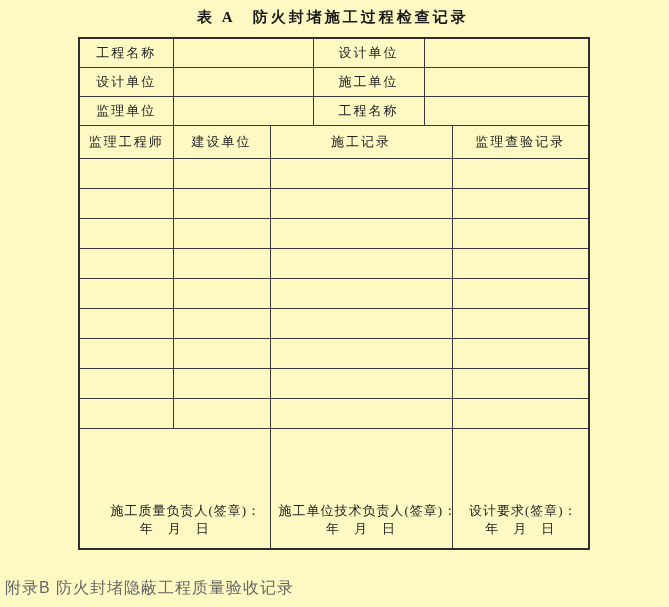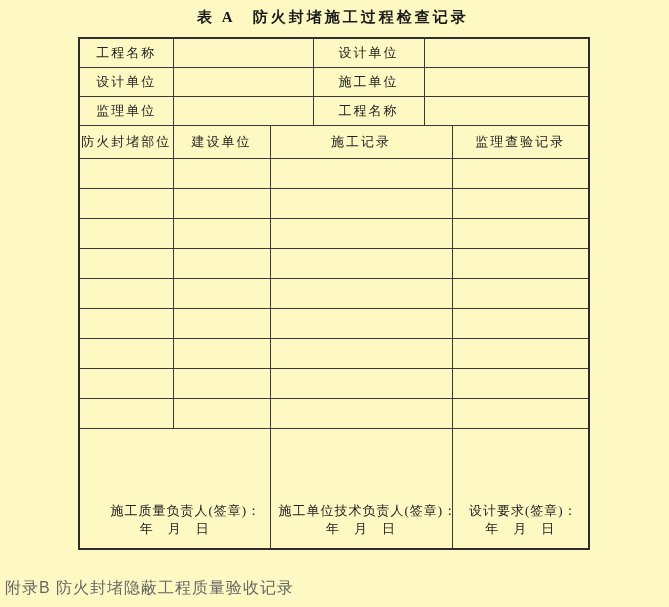--- a/index.html
+++ b/index.html
@@ -116,21 +116,21 @@
       <tr class="info">
         <td>监理单位</td>
         <td colspan="2"></td>
         <td>工程名称</td>
         <td colspan="2"></td>
       </tr>
     </tbody>
 
     <tbody>
       <tr class="head">
-        <td>防火封堵部位</td>
+        <td>监理工程师</td>
         <td>建设单位</td>
         <td colspan="3" class="wide">施工记录</td>
         <td>监理查验记录</td>
       </tr>
     </tbody>
 
     <tbody>
         <tr class="blank">
           <td></td>
           <td></td>

